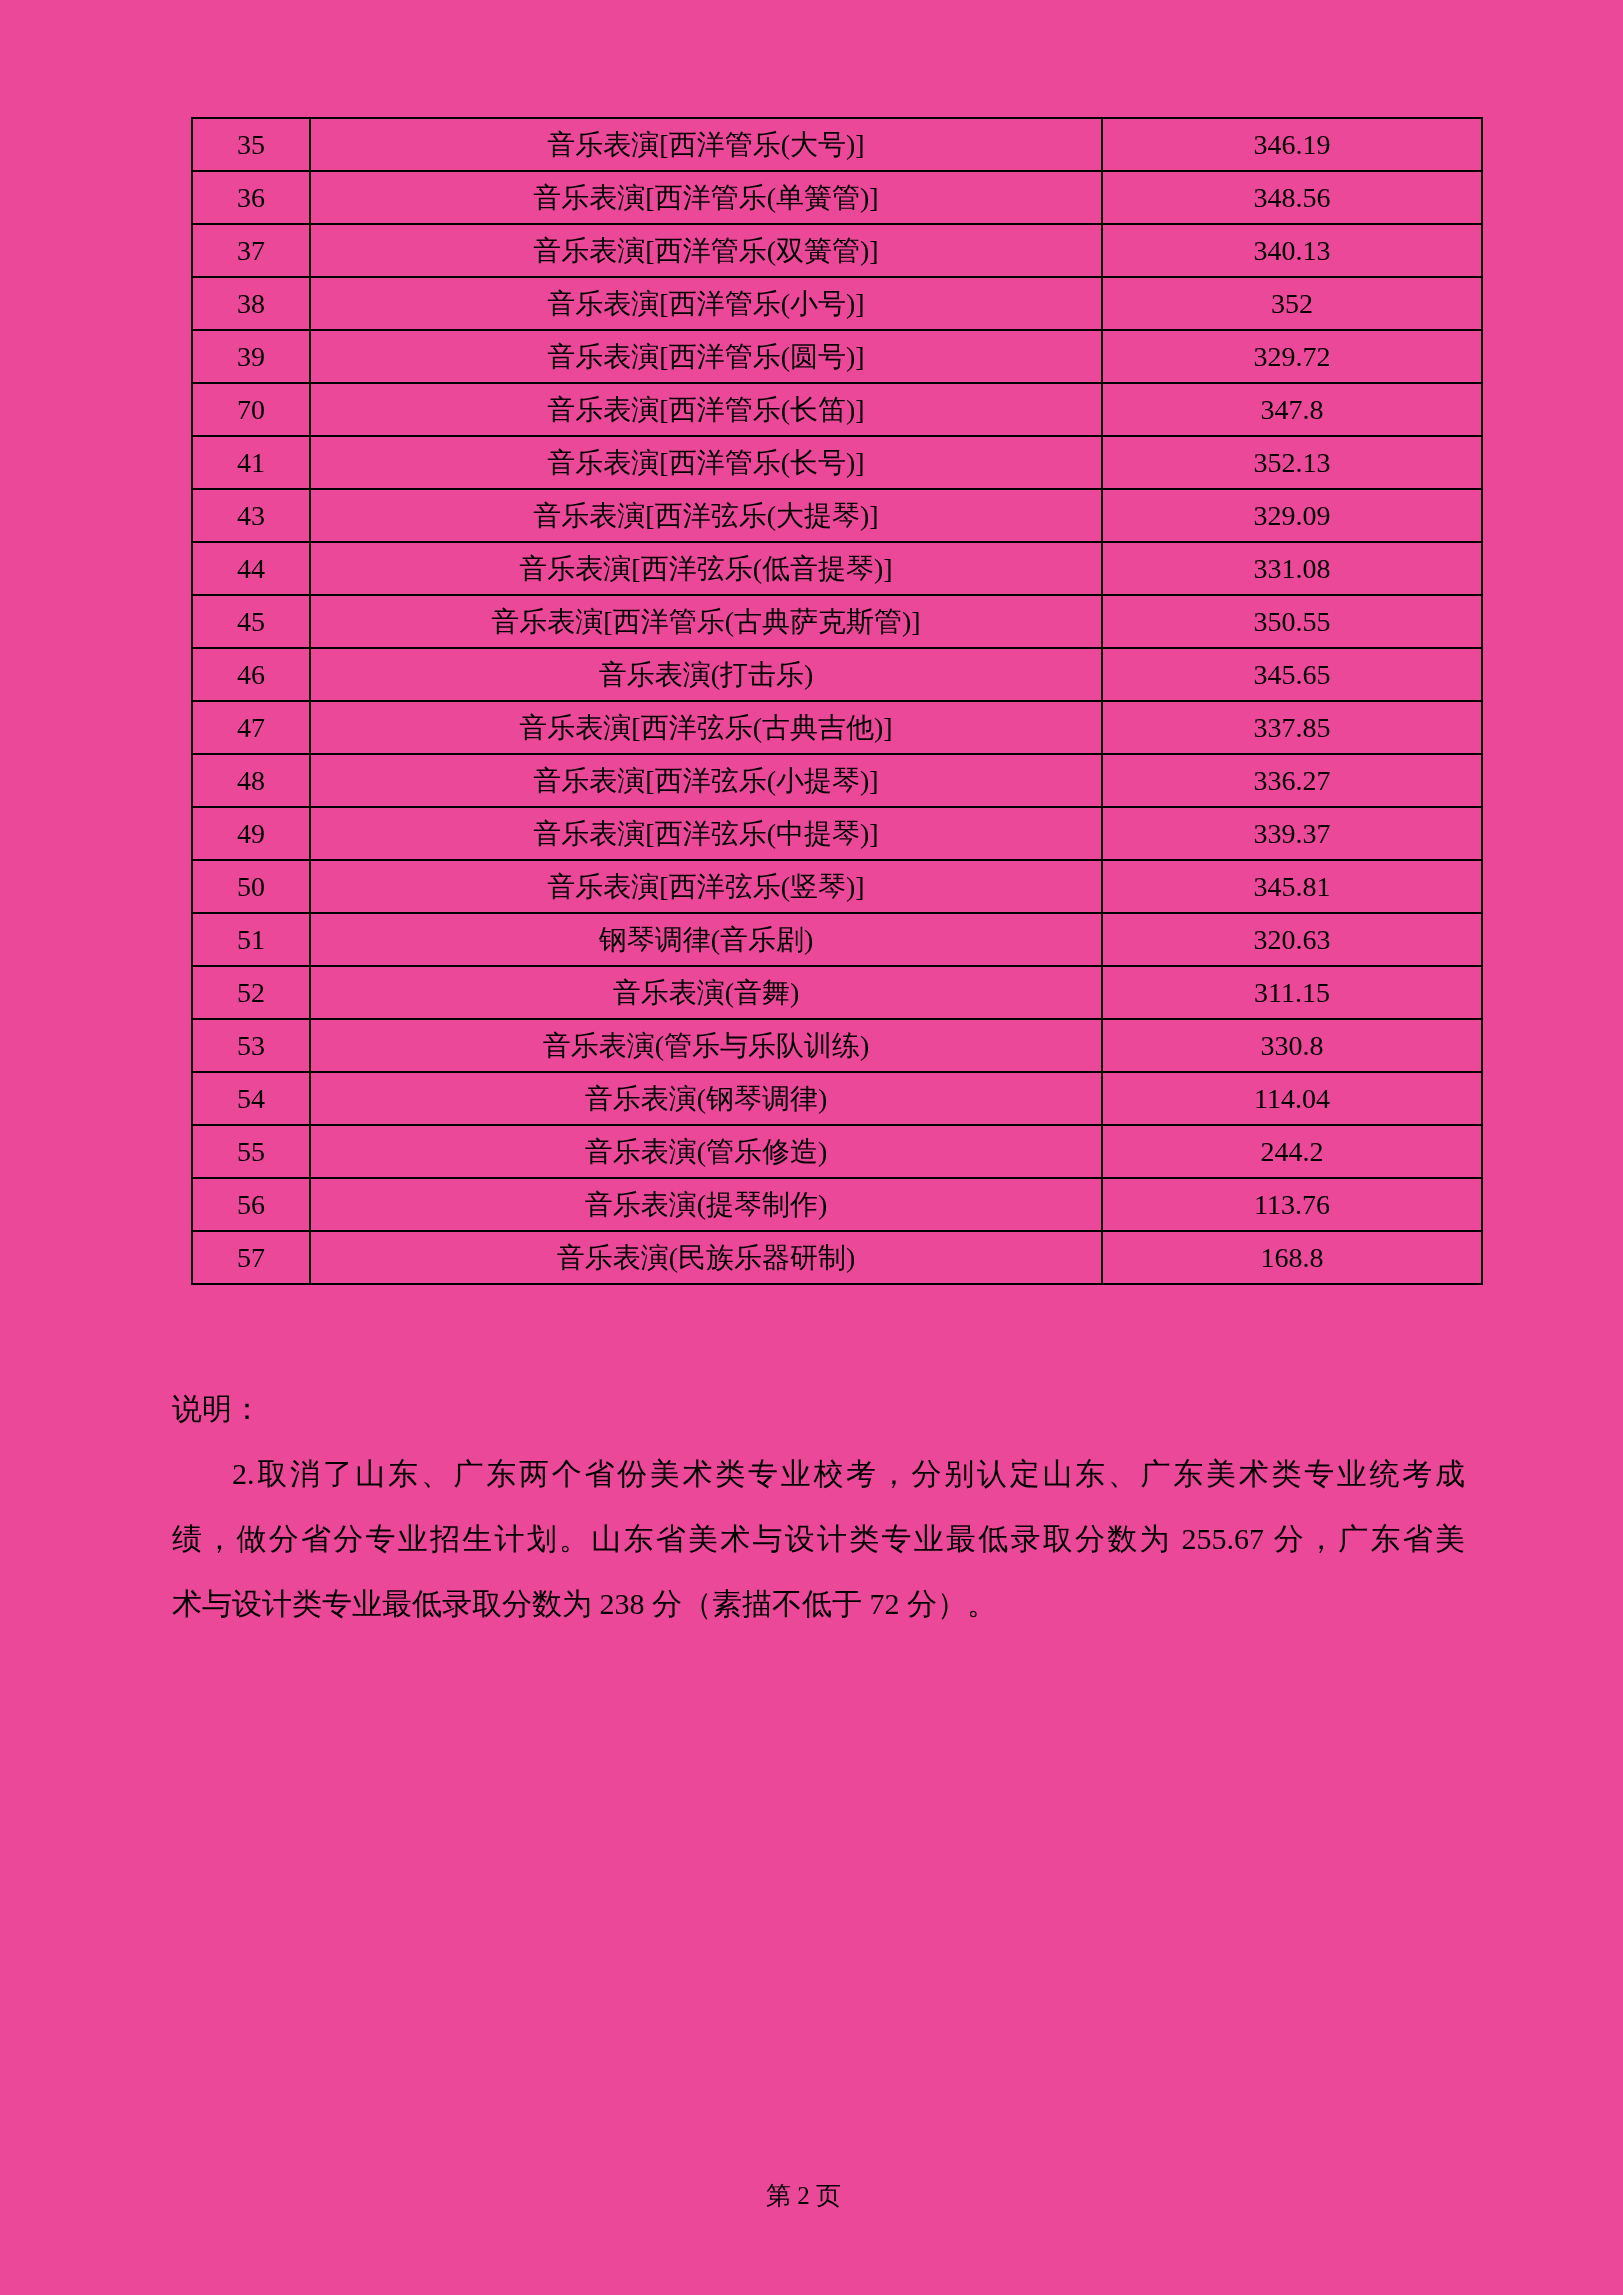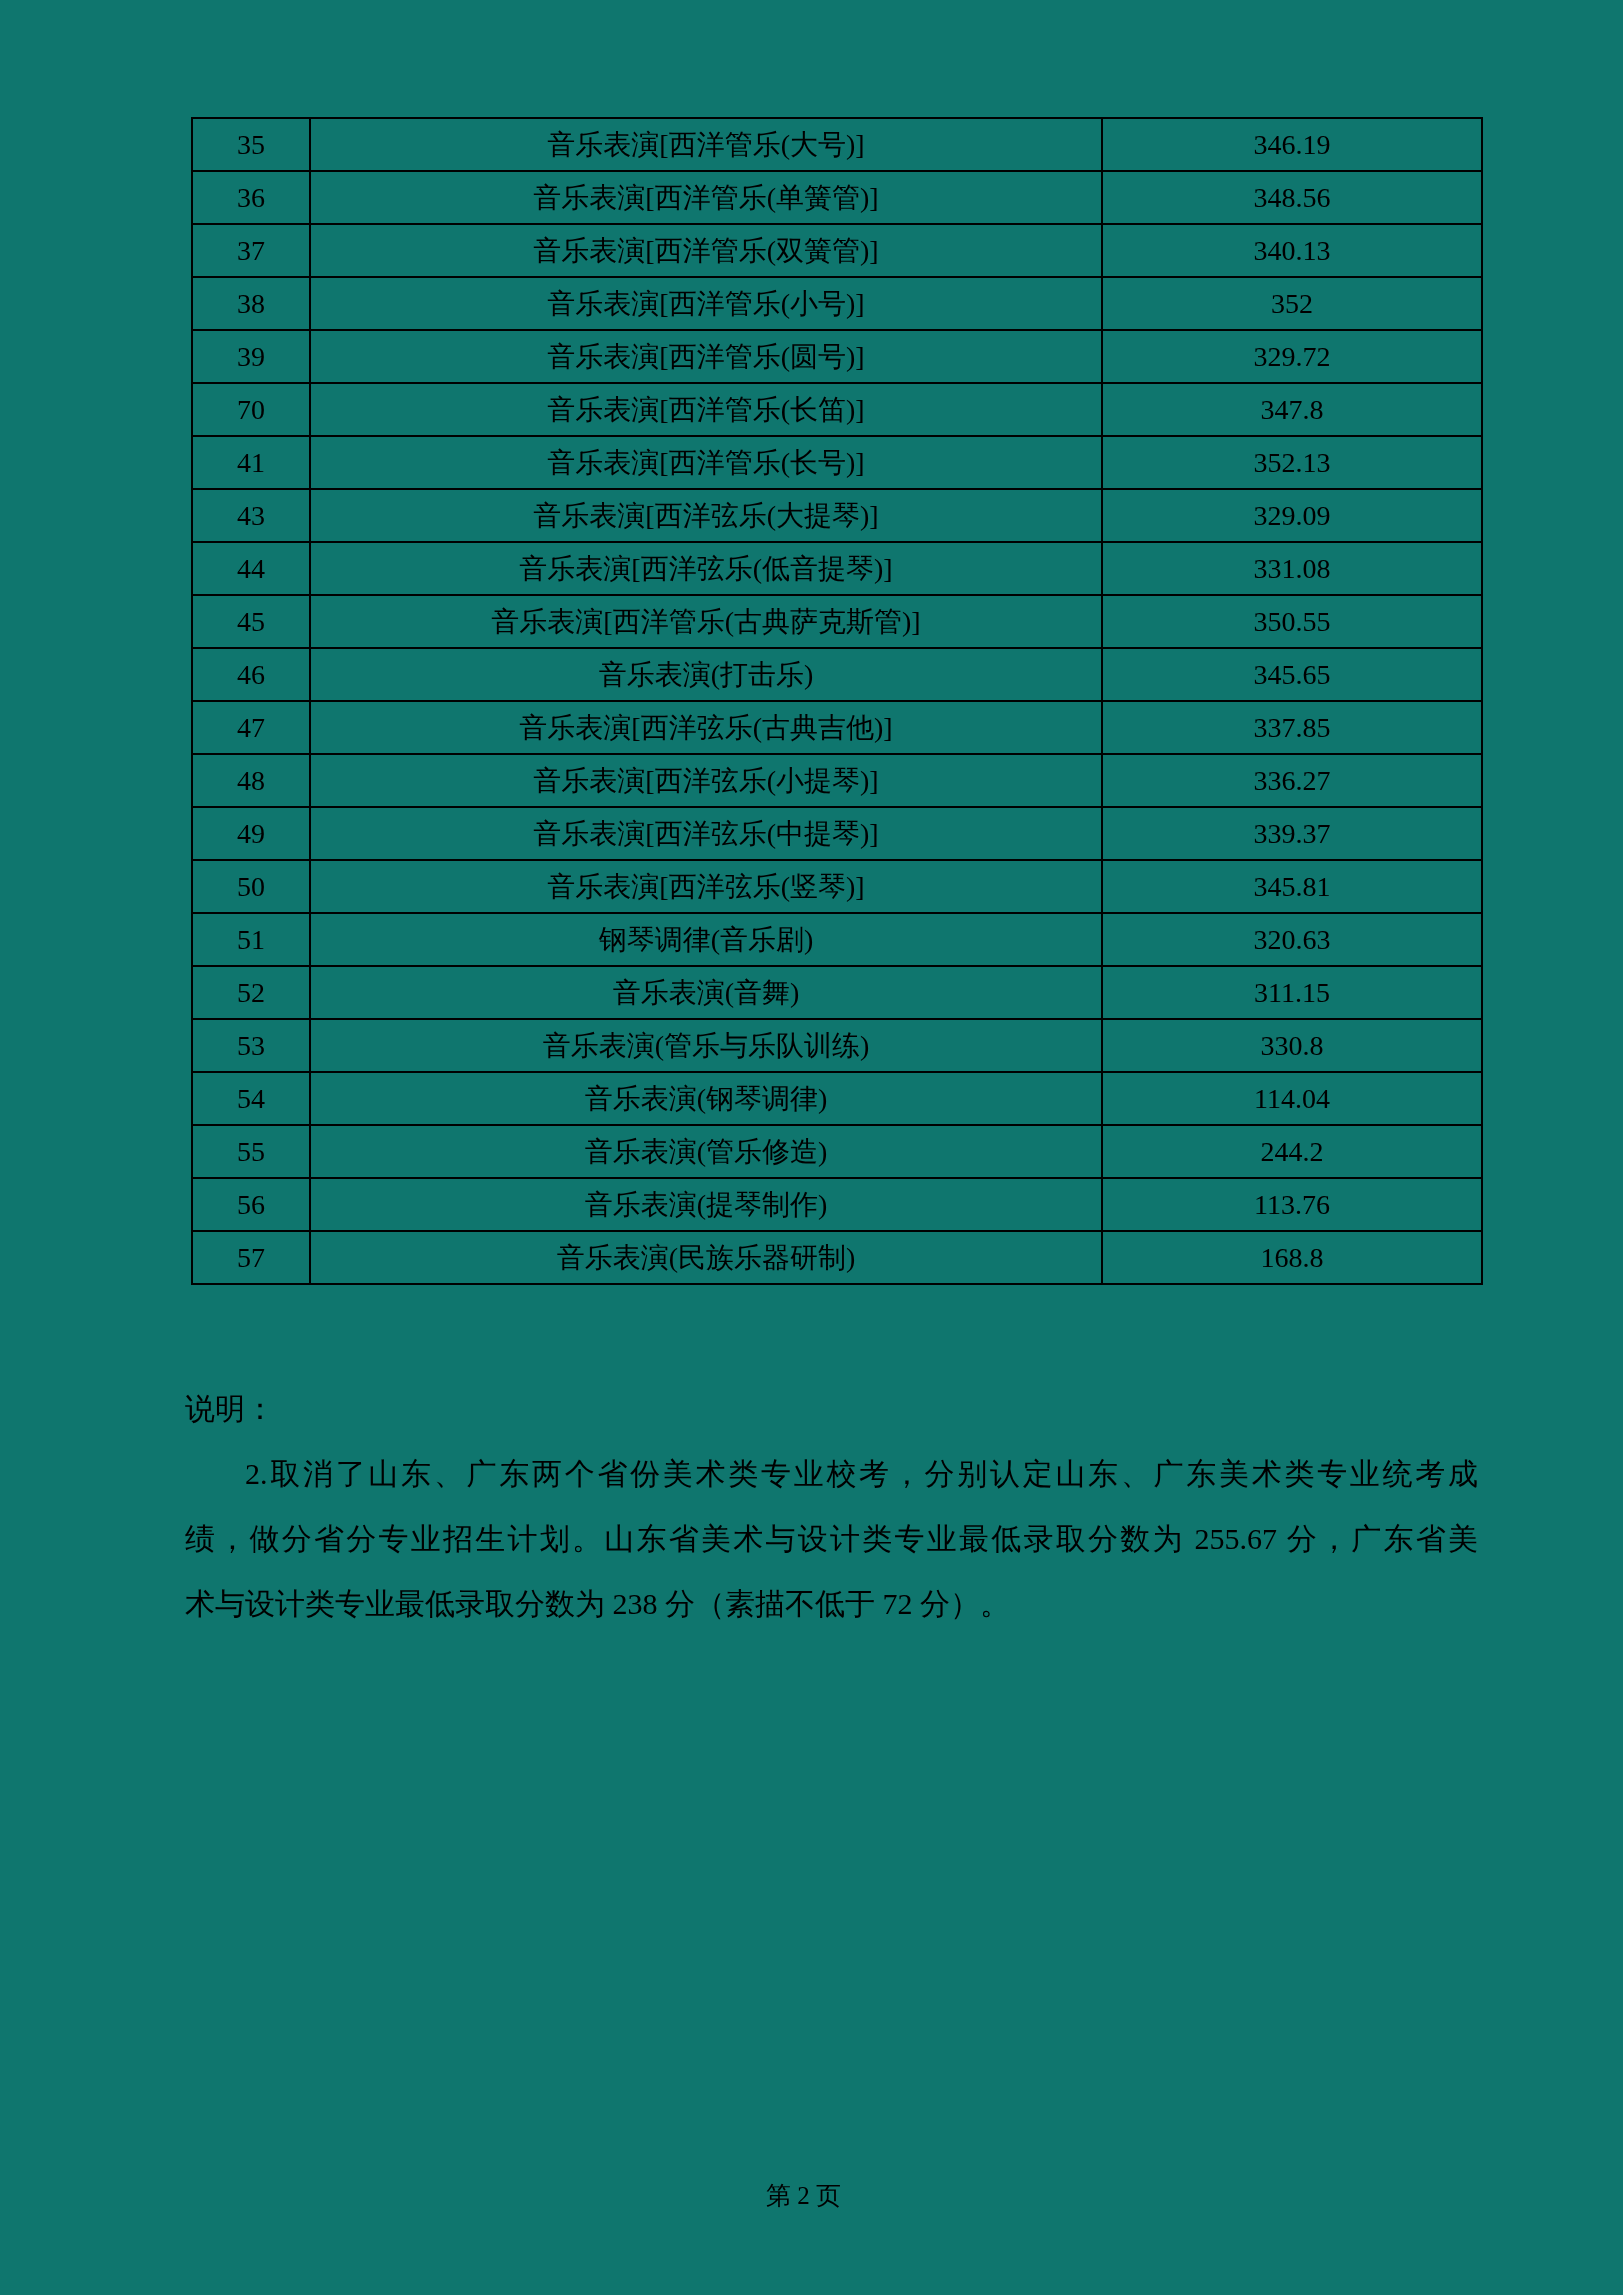--- a/index.html
+++ b/index.html
@@ -4,21 +4,21 @@
 <style>
   html, body {
     margin: 0;
     padding: 0;
     background: #ffffff;
   }
   .page {
     position: relative;
     width: 1623px;
     height: 2295px;
-    background: #0f766e;
+    background: #ec4899;
     color: #000000;
     font-family: "Liberation Serif", "DejaVu Serif", serif;
     overflow: hidden;
   }
 
   
   table.score-table {
     position: absolute;
     left: 191px;
     top: 117px;
@@ -36,21 +36,21 @@
     overflow: hidden;
     white-space: nowrap;
   }
   td.cell-no    { text-align: center; }
   td.cell-major { text-align: center; padding-left: 7.9px; }
   td.cell-score { text-align: center; }
 
   
   .notes {
     position: absolute;
-    left: 185px;
+    left: 172px;
     top: 1376px;
     width: 1293px;
     font-size: 30px;
   }
   .notes-heading {
     line-height: 65px;
   }
   .para { margin: 0; }
   .para-first { margin-top: 31px; }
   .para .line {

